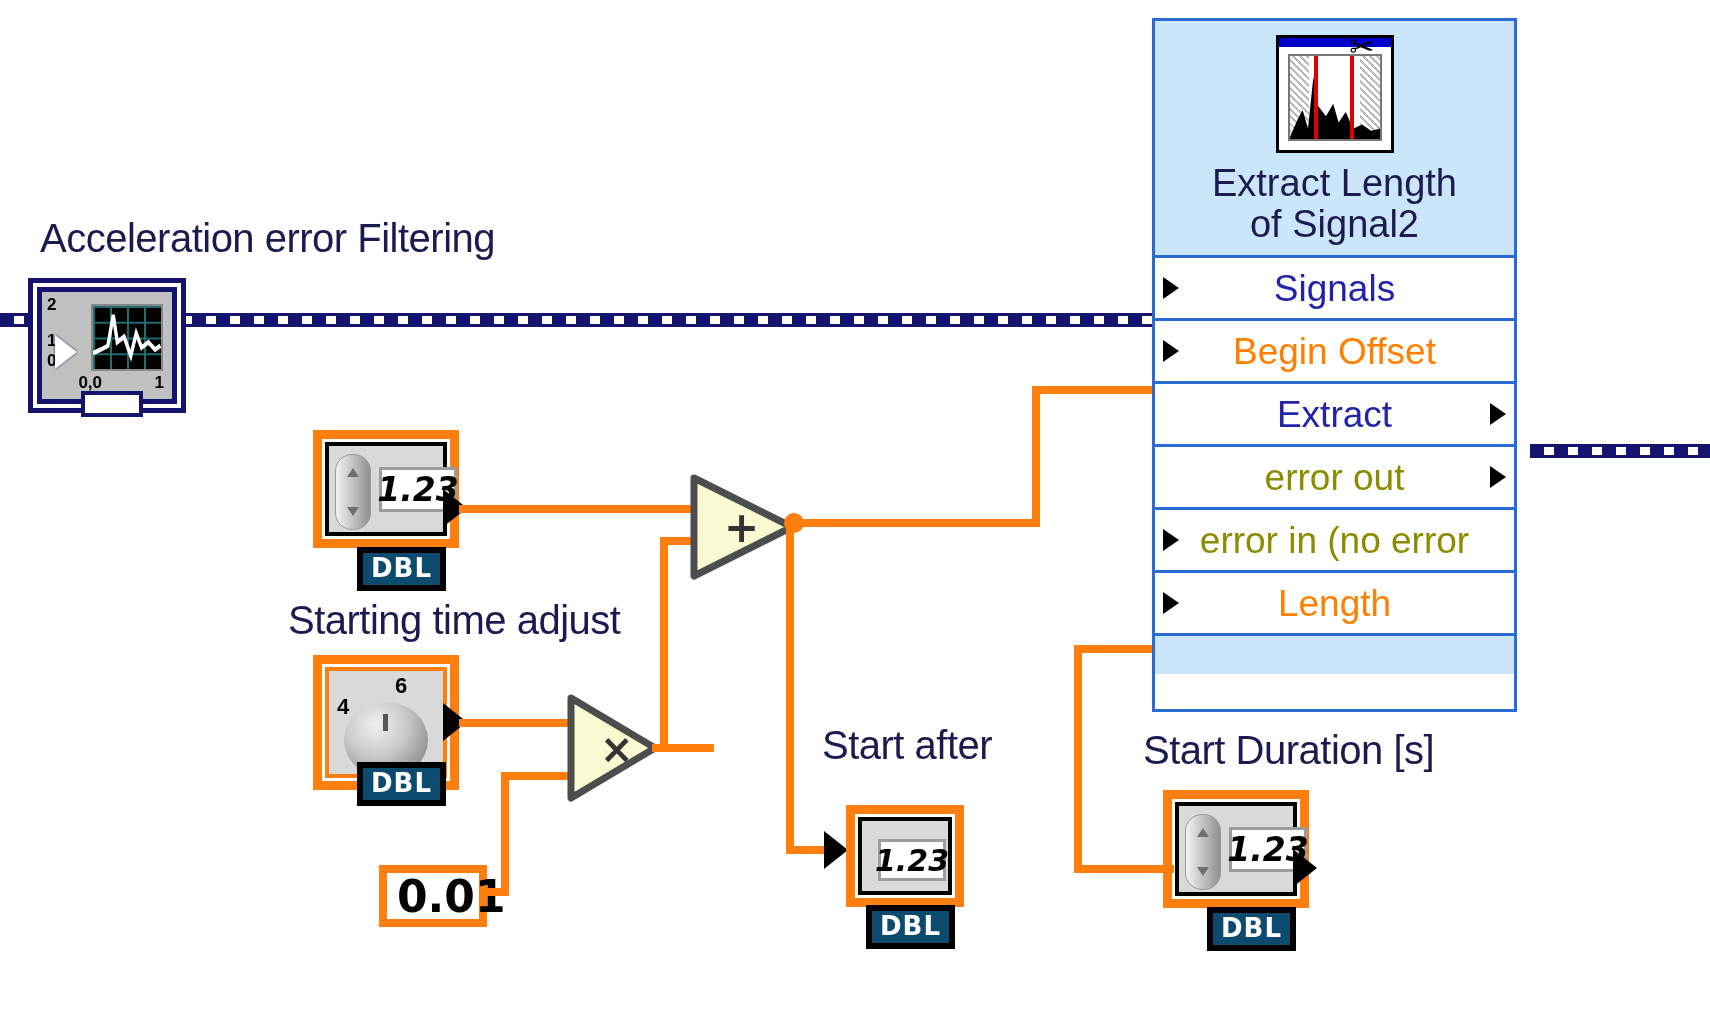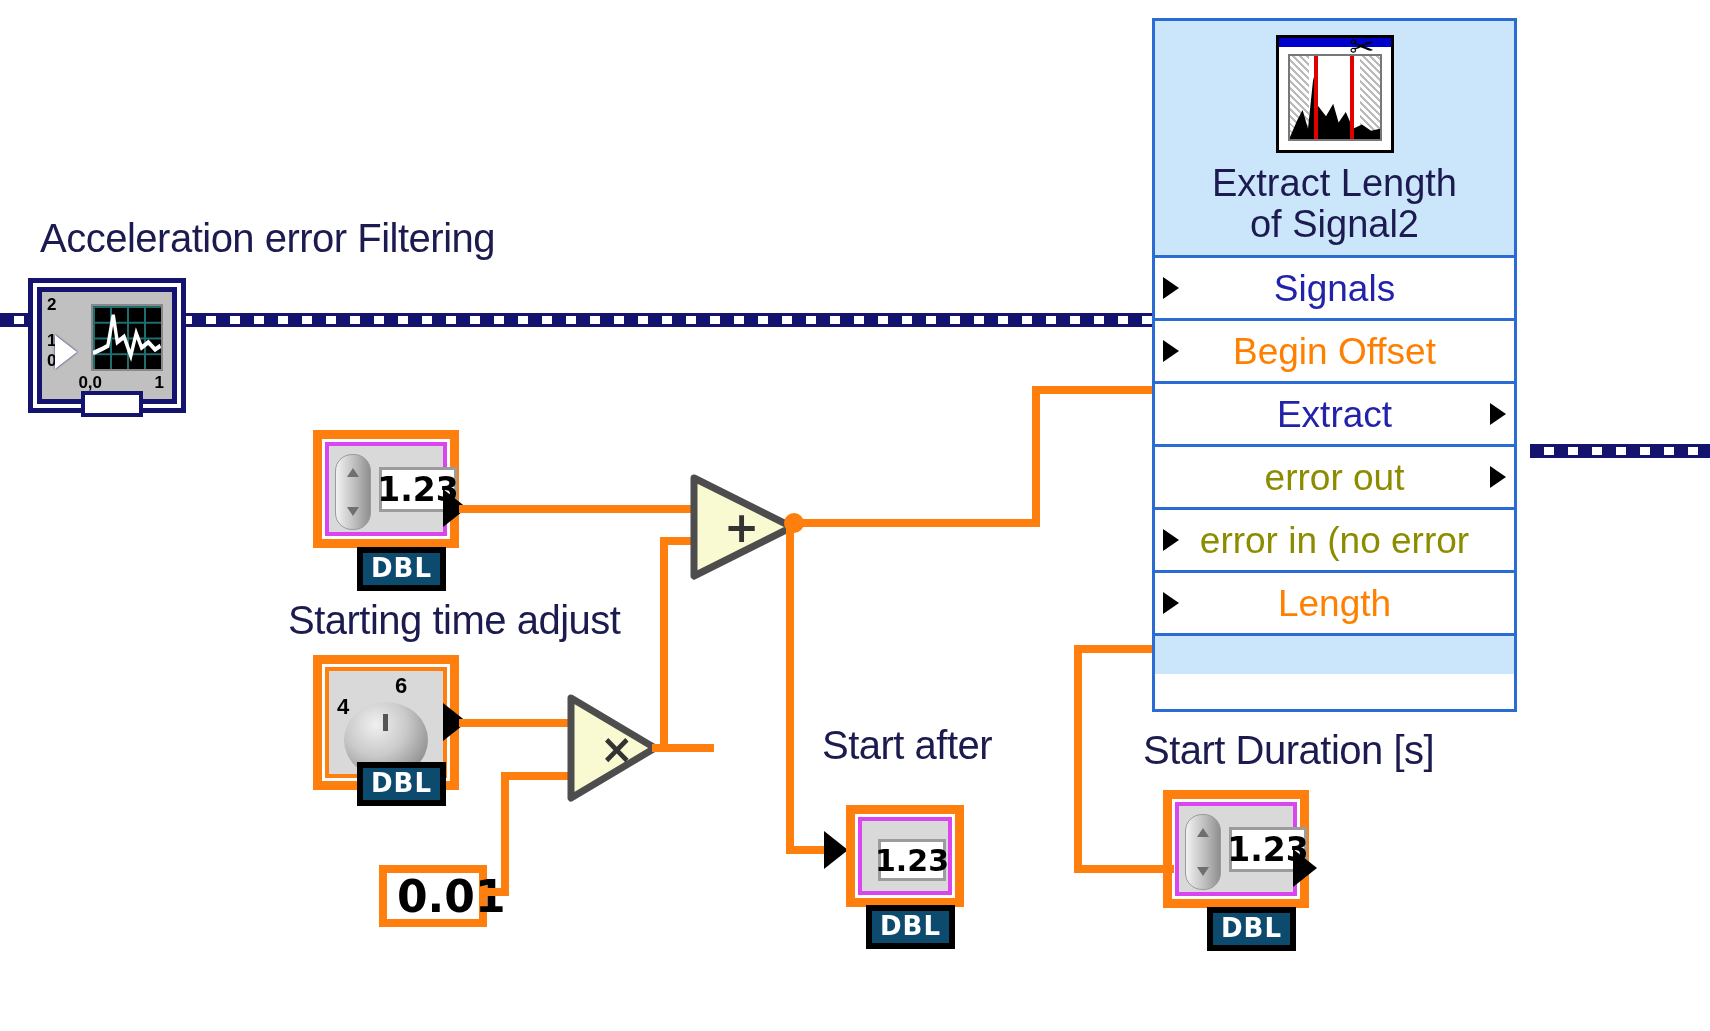--- a/index.html
+++ b/index.html
@@ -153,24 +153,25 @@
   
   .numctl{
     position:absolute;
     border:9px solid #FF7F0E;
     background:#ffffff;
     box-sizing:border-box;
     padding:3px;
   }
   .numctl-in{
     width:100%;height:100%;
-    border:4px solid #d946ef;
+    border:4px solid #000000;
     background:#D9D9D9;
     box-sizing:border-box;
     position:relative;
+    font-style:italic;
   }
   .spin{
     position:absolute;left:6px;top:8px;
     width:34px;height:74px;border-radius:17px;
     background:linear-gradient(to right,#f2f2f2,#b9b9b9 60%,#8f8f8f);
     border:1px solid #9a9a9a;
   }
   .spin:before,.spin:after{
     content:"";position:absolute;left:11px;width:0;height:0;
     border-left:6px solid transparent;border-right:6px solid transparent;

